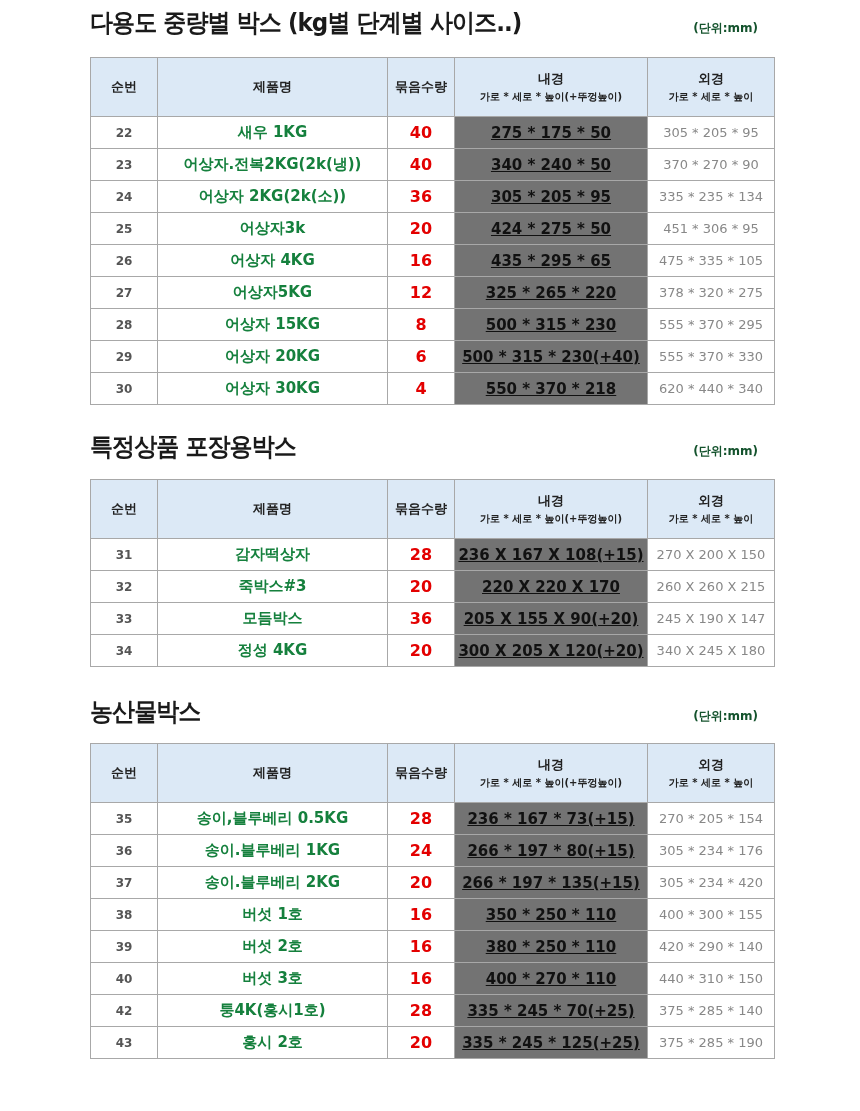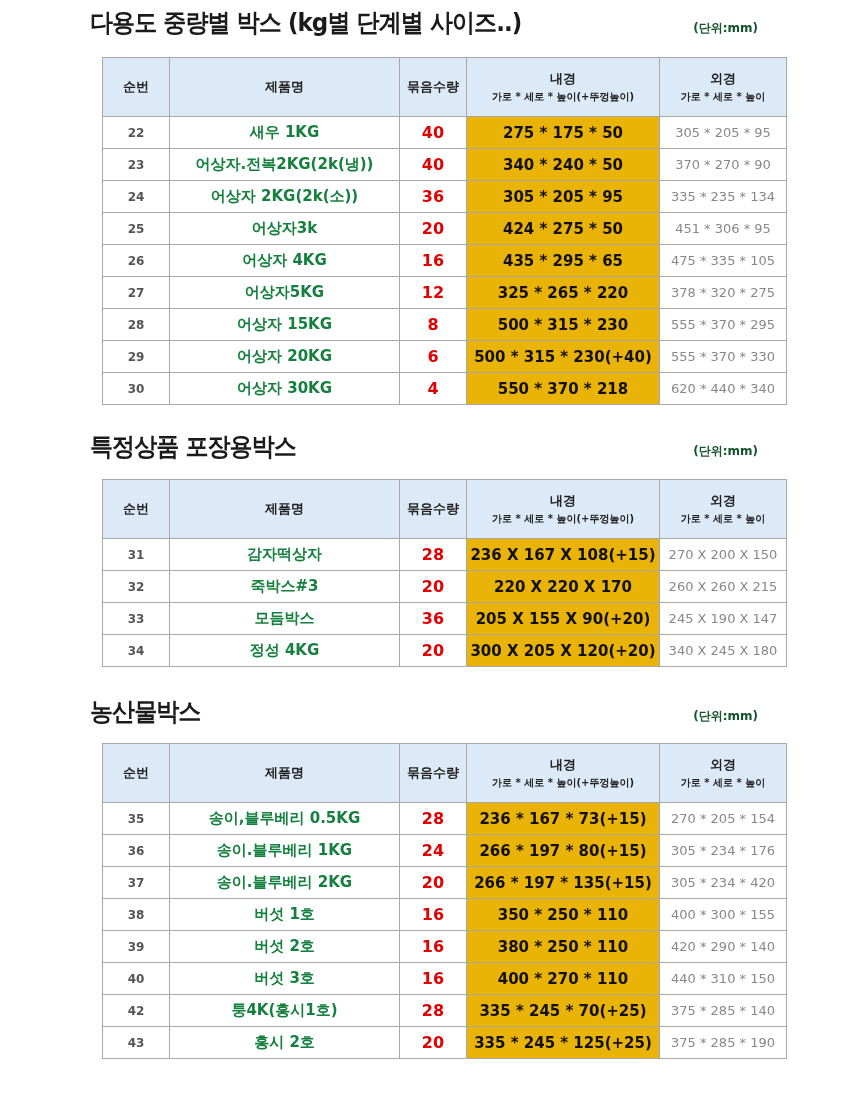--- a/index.html
+++ b/index.html
@@ -3,31 +3,31 @@
 <meta charset="utf-8">
 <style>
   html, body { margin:0; padding:0; background:#ffffff; }
   body { width:860px; height:1111px; position:relative; overflow:hidden;
          font-family:"DejaVu Sans", sans-serif; color:#111; }
   .section { position:absolute; left:86px; width:684px; }
   .sec-title { position:absolute; left:4px; font-size:25px; font-weight:bold;
                letter-spacing:-1px; color:#1a1a1a; white-space:nowrap;
                font-family:"DejaVu Sans", sans-serif; transform:scaleX(0.92); transform-origin:left center; }
   .unit { position:absolute; right:12px; font-size:12px; font-weight:bold; color:#14532d; }
-  table { position:absolute; left:16px; border-collapse:collapse; width:684px; table-layout:fixed;
+  table { position:absolute; left:4px; border-collapse:collapse; width:684px; table-layout:fixed;
           border:1px solid #8a8a8a; }
   th, td { border:1px solid #a8a8a8; text-align:center; padding:0; }
   th { background:#dce9f6; font-weight:bold; color:#222; height:58px; vertical-align:middle; }
   th .main { font-size:13px; display:block; }
   th .sub { font-size:10px; display:block; margin-top:2px; }
   td { height:31px; font-weight:bold; font-size:15px; }
   td.no { color:#555; font-size:12px; }
   td.name { color:#15803d; font-size:15px; }
   td.qty { color:#e30000; font-size:16px; }
-  td.inner { background:#eab308; color:#111; font-size:15px; }
+  td.inner { background:#737373; color:#111; font-size:15px;text-decoration:underline; }
   td.outer { color:#888; font-weight:normal; font-size:13px; }
   col.c1 { width:67px; } col.c2 { width:230px; } col.c3 { width:67px; }
   col.c4 { width:193px; } col.c5 { width:127px; }
 </style>
 </head>
 <body>
 
 <div class="section" style="top:0;">
   <div class="sec-title" style="top:6px;">다용도 중량별 박스 (kg별 단계별 사이즈..)</div>
   <div class="unit" style="top:20px;">(단위:mm)</div>

